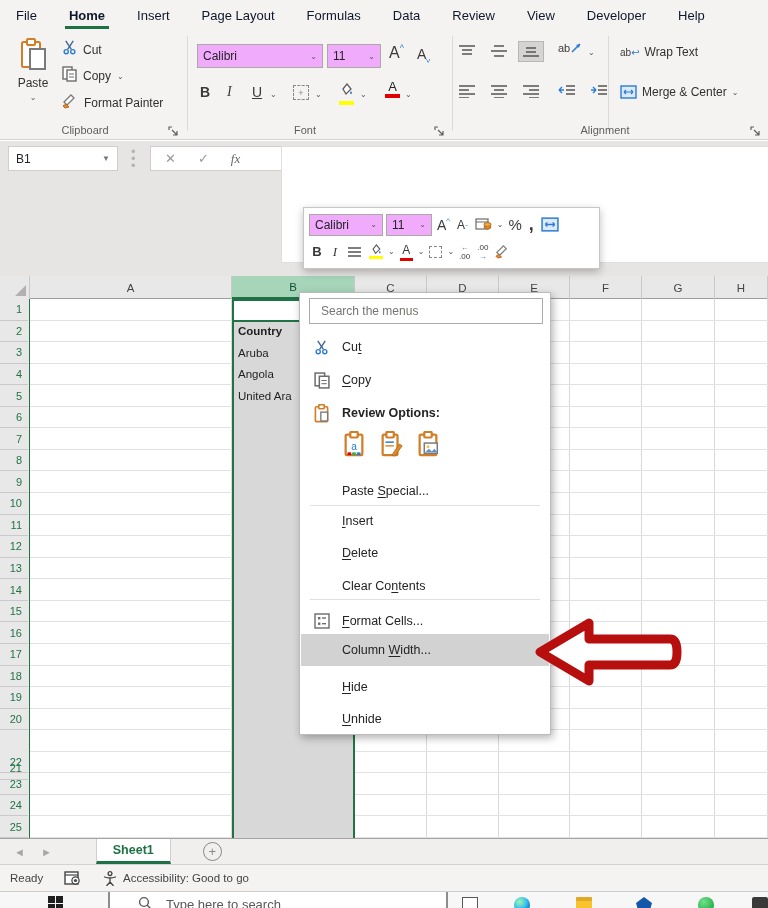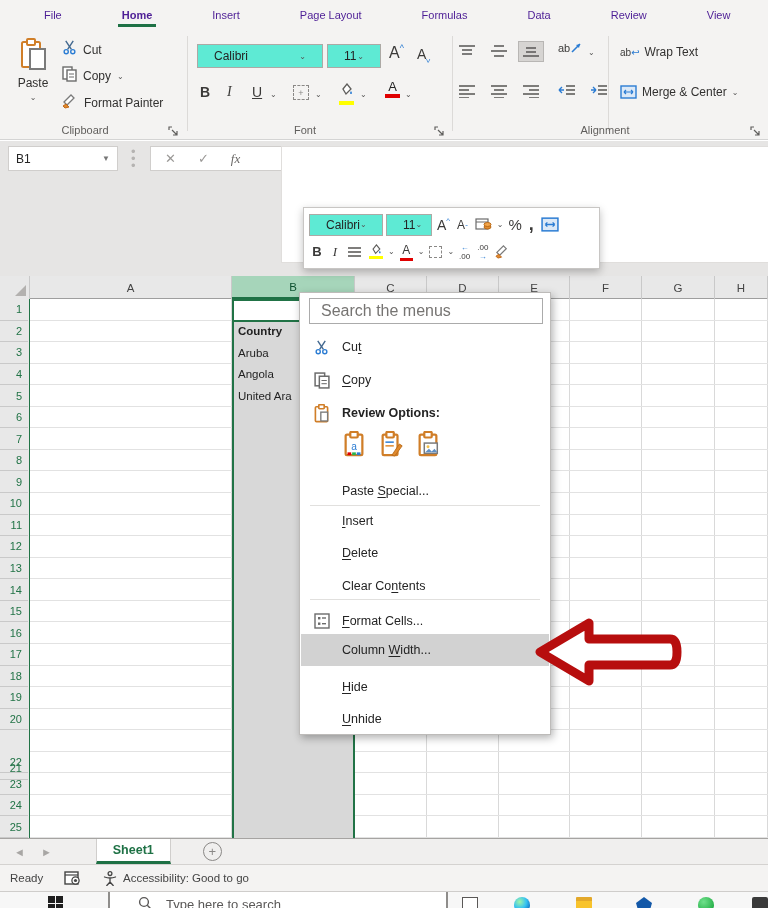--- a/index.html
+++ b/index.html
@@ -3,28 +3,28 @@
 <meta charset="utf-8">
 <style>
   * { margin:0; padding:0; box-sizing:border-box; }
   html,body { width:768px; height:908px; }
   body { font-family:"Liberation Sans","DejaVu Sans",sans-serif; color:#242424; }
   #app { position:relative; width:768px; height:908px; background:#fff; overflow:hidden; }
 
   
   #ribbon { position:absolute; left:0; top:0; width:768px; height:140px; background:#f4f3f2; border-bottom:1px solid #d4d4d4; }
   #ribbon-tabs { position:absolute; left:0; top:0; width:768px; height:30px; display:flex; align-items:center; padding-left:14px; gap:28px; }
-  .rtab { font-size:11px; color:#4c1d95; padding:5px 2px; cursor:pointer; position:relative; white-space:nowrap;margin-left:28px; }
+  .rtab { font-size:13px; color:#0f172a; padding:5px 2px; cursor:pointer; position:relative; white-space:nowrap; }
   .rtab.active { font-weight:bold; }
   .rtab.active::after { content:""; position:absolute; left:-2px; right:-2px; bottom:-1px; height:3px; background:#1E7145; }
   .group-label { position:absolute; bottom:3px; font-size:11px; color:#605e5c; text-align:center; }
   .launcher { position:absolute; bottom:4px; width:12px; height:12px; }
   .vsep { position:absolute; top:36px; bottom:8px; width:1px; background:#dcdad8; }
   .ribbon-small-label { font-size:12px; color:#323130; white-space:nowrap; }
-  .combo { background:#5eead4; border:1px solid #aca9a5; font-size:12px; color:#242424; display:flex; align-items:center; padding:0 16px; justify-content:space-between; }
+  .combo { background:#f0abfc; border:1px solid #aca9a5; font-size:12px; color:#242424; display:flex; align-items:center; padding:0 5px; justify-content:space-between; }
   .caret { font-size:8px; color:#555; }
   .iconbtn { display:inline-flex; align-items:center; justify-content:center; color:#3b3a39; }
   .lines-icon line { stroke:#5f5e5c; stroke-width:1.6; }
   .selbtn { background:#d6d4d2; border:1px solid #b8b6b4; }
   .colorbar { display:block; height:4px; width:15px; margin-top:1px; }
 
   
   #formula-strip { position:absolute; left:0; top:141px; width:768px; height:135px; background:#e6e5e4; }
   #name-box { position:absolute; left:8px; top:5px; width:110px; height:25px; background:#fff; border:1px solid #d0cecc; display:flex; align-items:center; padding:0 7px; justify-content:space-between; font-size:12px; }
   #fx-box { position:absolute; left:150px; top:5px; width:132px; height:25px; background:#fff; border:1px solid #d0cecc; display:flex; align-items:center; gap:22px; padding-left:14px; color:#9a9896; font-size:13px; }
@@ -47,21 +47,21 @@
   .row-h { position:absolute; left:0; width:28px; font-size:11px; color:#217346; text-align:right; padding-right:6px; border-bottom:1px solid #c9c9c9; display:flex; align-items:center; justify-content:flex-end; }
   #grid-body { position:absolute; left:30px; top:23px; right:0; bottom:0; background:#fff; }
   .gridline-v { position:absolute; top:0; bottom:0; width:1px; background:#d9d9d9; }
   .gridline-h { position:absolute; left:0; right:0; height:1px; background:#e2e2e2; }
   #col-b-selection { position:absolute; background:#d8d8d8; border-left:2px solid #217346; border-right:2px solid #217346; }
   #cell-b1 { position:absolute; background:#fff; border:2px solid #217346; }
   .cell-text { position:absolute; font-size:11.5px; color:#1f1f1f; white-space:nowrap; display:flex; align-items:center; padding-left:4px; }
 
   
   #context-menu { position:absolute; left:299px; top:292px; width:252px; height:443px; background:#fff; border:1px solid #bdbbb9; box-shadow:2px 3px 8px rgba(0,0,0,.3); z-index:10; }
-  #menu-search { position:absolute; left:9px; top:5px; width:234px; height:26px; border:1px solid #ababab; background:#fff; font-size:16px; color:#767472; display:flex; align-items:center; padding-left:11px; }
+  #menu-search { position:absolute; left:9px; top:5px; width:234px; height:26px; border:1px solid #ababab; background:#fff; font-size:12px; color:#767472; display:flex; align-items:center; padding-left:11px; }
   .menu-item { position:absolute; left:1px; right:1px; height:26px; display:flex; align-items:center; font-size:12.5px; color:#242424; cursor:pointer; }
   .menu-item .gutter { width:41px; display:flex; justify-content:center; align-items:center; flex:none; }
   .menu-item.highlight { background:#d2d2d2; height:32px; }
   .menu-item.bold { font-weight:bold; }
   .menu-sep { position:absolute; left:10px; right:10px; height:1px; background:#e1e0de; }
   .mnemonic { text-decoration:underline; text-underline-offset:2px; }
   #paste-icons-row { position:absolute; left:42px; display:flex; gap:13px; align-items:center; }
 
   
   #red-arrow { position:absolute; left:534px; top:616px; z-index:11; }

